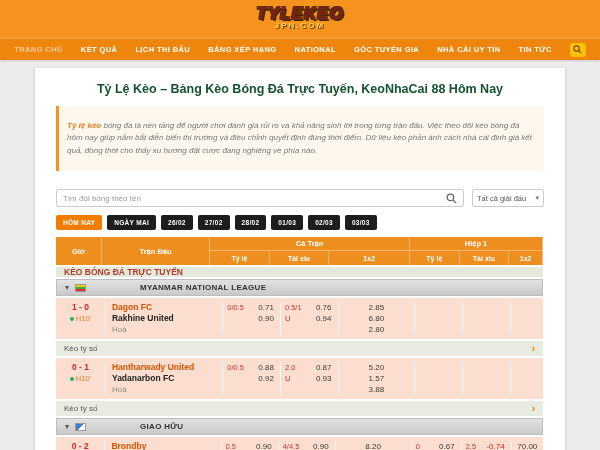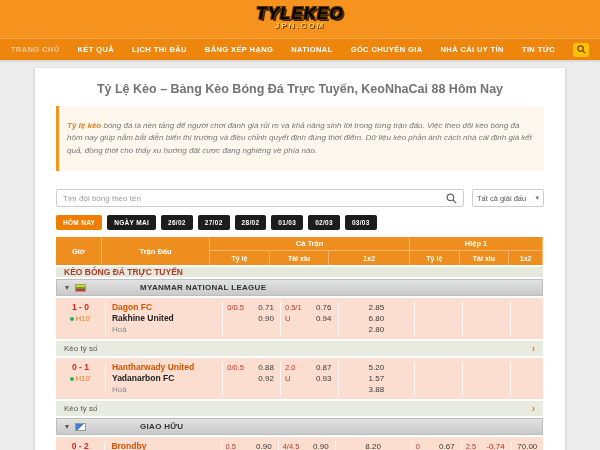--- a/index.html
+++ b/index.html
@@ -2,34 +2,34 @@
 <html><head>
 <meta charset="utf-8">
 <style>
   * { margin:0; padding:0; box-sizing:border-box; }
   html,body { width:600px; height:450px; overflow:hidden; }
   body { font-family:"Liberation Sans", sans-serif; background:#ececec; }
 
   
   .topbar { background:#F6921E; height:38px; position:relative; }
   .logo { position:absolute; left:0; right:0; top:4px; text-align:center; }
-  .logo-main { display:inline-block; font-style:italic; font-weight:900; font-size:17px; letter-spacing:1px; color:#000000;
+  .logo-main { display:inline-block; font-style:italic; font-weight:900; font-size:17px; letter-spacing:1px; color:#7f1d1d;
     text-shadow:1px 1px 0 #5b3200,-1px 1px 0 #5b3200,1px -1px 0 #5b3200,-1px -1px 0 #5b3200,2px 2px 0 #3d2200;text-align:right; }
   .logo-sub { margin-top:-3px; font-weight:900; font-size:8px; letter-spacing:2px; color:#FFD54A;
     text-shadow:1px 1px 0 #5b3200; }
   .navbar { background:#EE860D; height:22px; display:flex; align-items:center; justify-content:center; gap:18px;
     border-top:1px solid #f9a94a; box-shadow:0 1px 2px rgba(0,0,0,.15); }
   .nav-item { font-size:7.5px; font-weight:bold; color:#fff; letter-spacing:.4px; cursor:pointer; white-space:nowrap; }
   .nav-item.active { color:rgba(255,255,255,.55); }
   .nav-search-btn { width:16px; height:14px; background:#FFC107; border-radius:3px; display:flex; align-items:center;
     justify-content:center; cursor:pointer; }
 
   
   .card { width:530px; margin:8px auto 0; background:#fff; box-shadow:0 1px 3px rgba(0,0,0,.2); padding:10px 21px 0; min-height:400px; }
-  .page-title { text-align:center; color:#737373; font-weight:bold; font-size:12.5px; margin:4px 0 10px; }
+  .page-title { text-align:center; color:#14532d; font-weight:bold; font-size:12.5px; margin:4px 0 10px; }
   .intro { border-left:3px solid #F6921E; background:#fdf7ee; padding:14px 8px; font-size:8px; font-style:italic;
     color:#777; line-height:1.55; margin-bottom:18px; }
   .intro a { color:#E67E22; font-weight:bold; text-decoration:none; }
 
   
   .filter-row { display:flex; align-items:center; gap:8px; margin-bottom:8px; }
   .search-wrap { flex:1; display:flex; align-items:center; border:1px solid #ccc; border-radius:2px; height:18px; padding:0 6px; background:#fff; }
   .search-wrap input { flex:1; border:0; outline:none; font-size:8px; color:#444; font-family:"Liberation Sans",sans-serif; }
   .search-wrap input::placeholder { color:#999; }
   .select-box { width:72px; height:18px; border:1px solid #ccc; border-radius:2px; background:#fff; display:flex;
@@ -98,21 +98,21 @@
     <div class="logo-main">TYLEKEO</div>
     <div class="logo-sub">JPN.COM</div>
   </div>
 </div>
 <div class="navbar">
   <span class="nav-item active">TRANG CHỦ</span>
   <span class="nav-item">KẾT QUẢ</span>
   <span class="nav-item">LỊCH THI ĐẤU</span>
   <span class="nav-item">BẢNG XẾP HẠNG</span>
   <span class="nav-item">NATIONAL</span>
-  <span class="nav-item">GÓC CHUYÊN GIA</span>
+  <span class="nav-item">GÓC TUYẾN GIA</span>
   <span class="nav-item">NHÀ CÁI UY TÍN</span>
   <span class="nav-item">TIN TỨC</span>
   <span class="nav-search-btn">
     <span>
       <svg class="mag" width="9" height="9" viewBox="0 0 10 10">
           <circle cx="4" cy="4" r="3" fill="none" stroke="#7a4a00" stroke-width="1.4"></circle>
           <line x1="6.2" y1="6.2" x2="9" y2="9" stroke="#7a4a00" stroke-width="1.4"></line>
         </svg>
     </span>
   </span>

